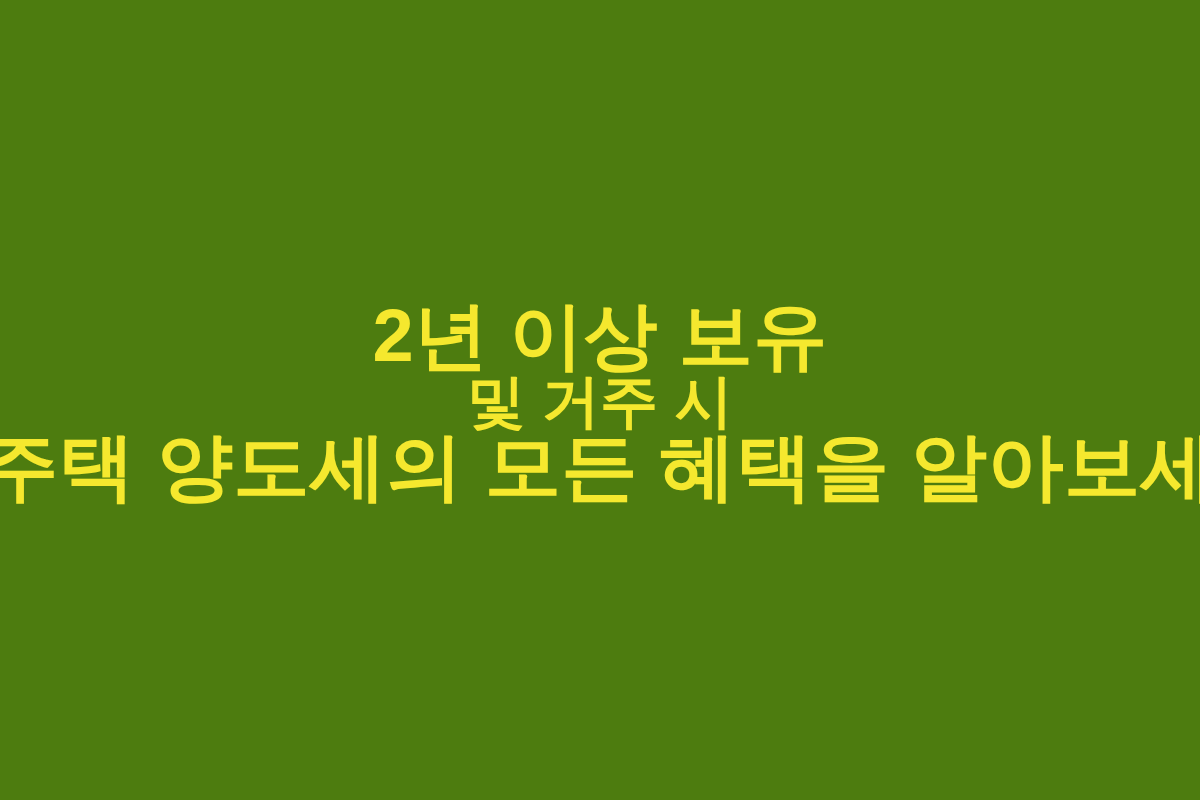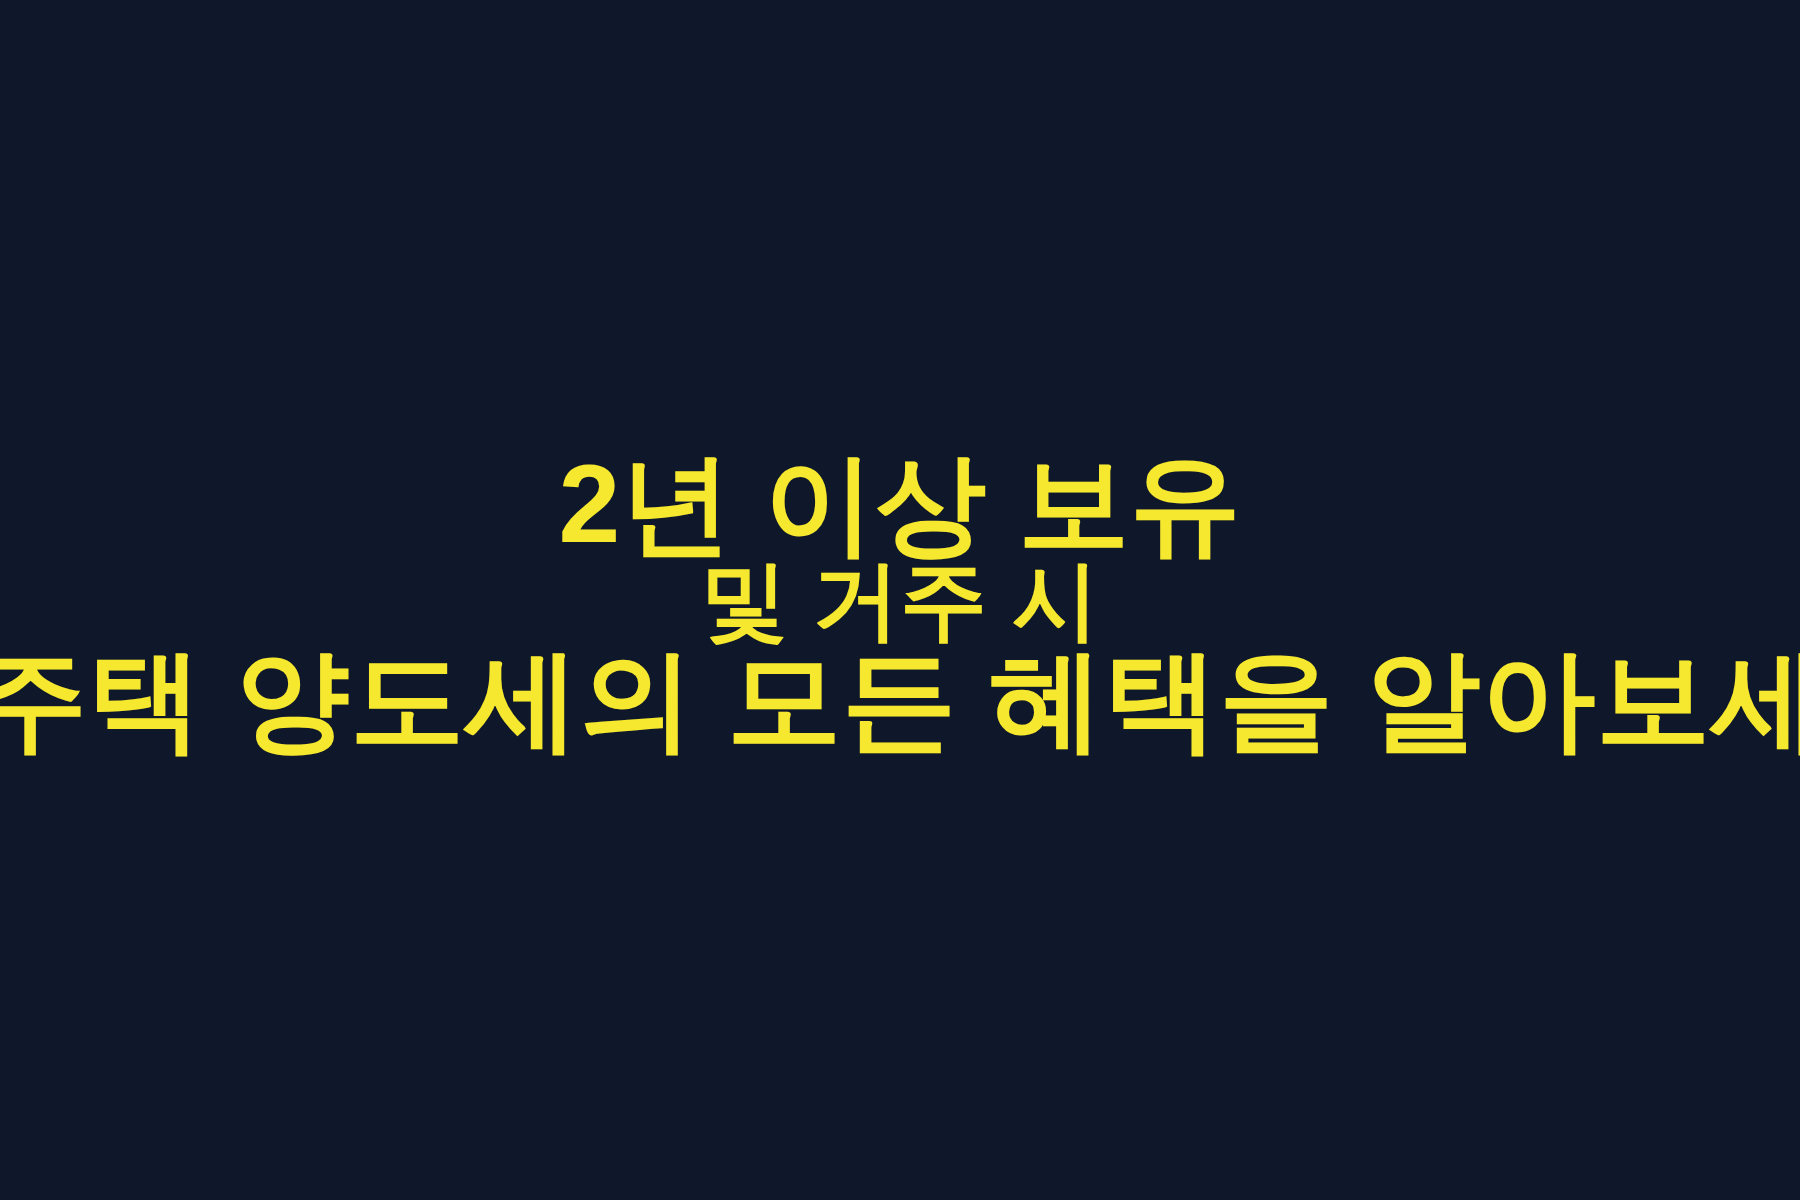--- a/index.html
+++ b/index.html
@@ -55,21 +55,21 @@
   .hl-line-3 {
     font-size: 74px;
     letter-spacing: 0.005em;
     transform: scaleX(1.03);
     transform-origin: center center;
   }
 </style>
 </head>
 <body>
 
-<div id="banner" style="background: #0f172a;">
+<div id="banner" style="background: #4d7c0f;">
 
   <div id="headline">
     <span class="hl-line hl-line-1" style="color: rgb(245, 232, 46);">2년 이상 보유</span>
     <span class="hl-line hl-line-2" style="color: rgb(245, 232, 46);">및 거주 시</span>
     <span class="hl-line hl-line-3" style="color: rgb(245, 232, 46);">주택 양도세의 모든 혜택을 알아보세요!</span>
   </div>
 
 </div>
 
 </body></html>

